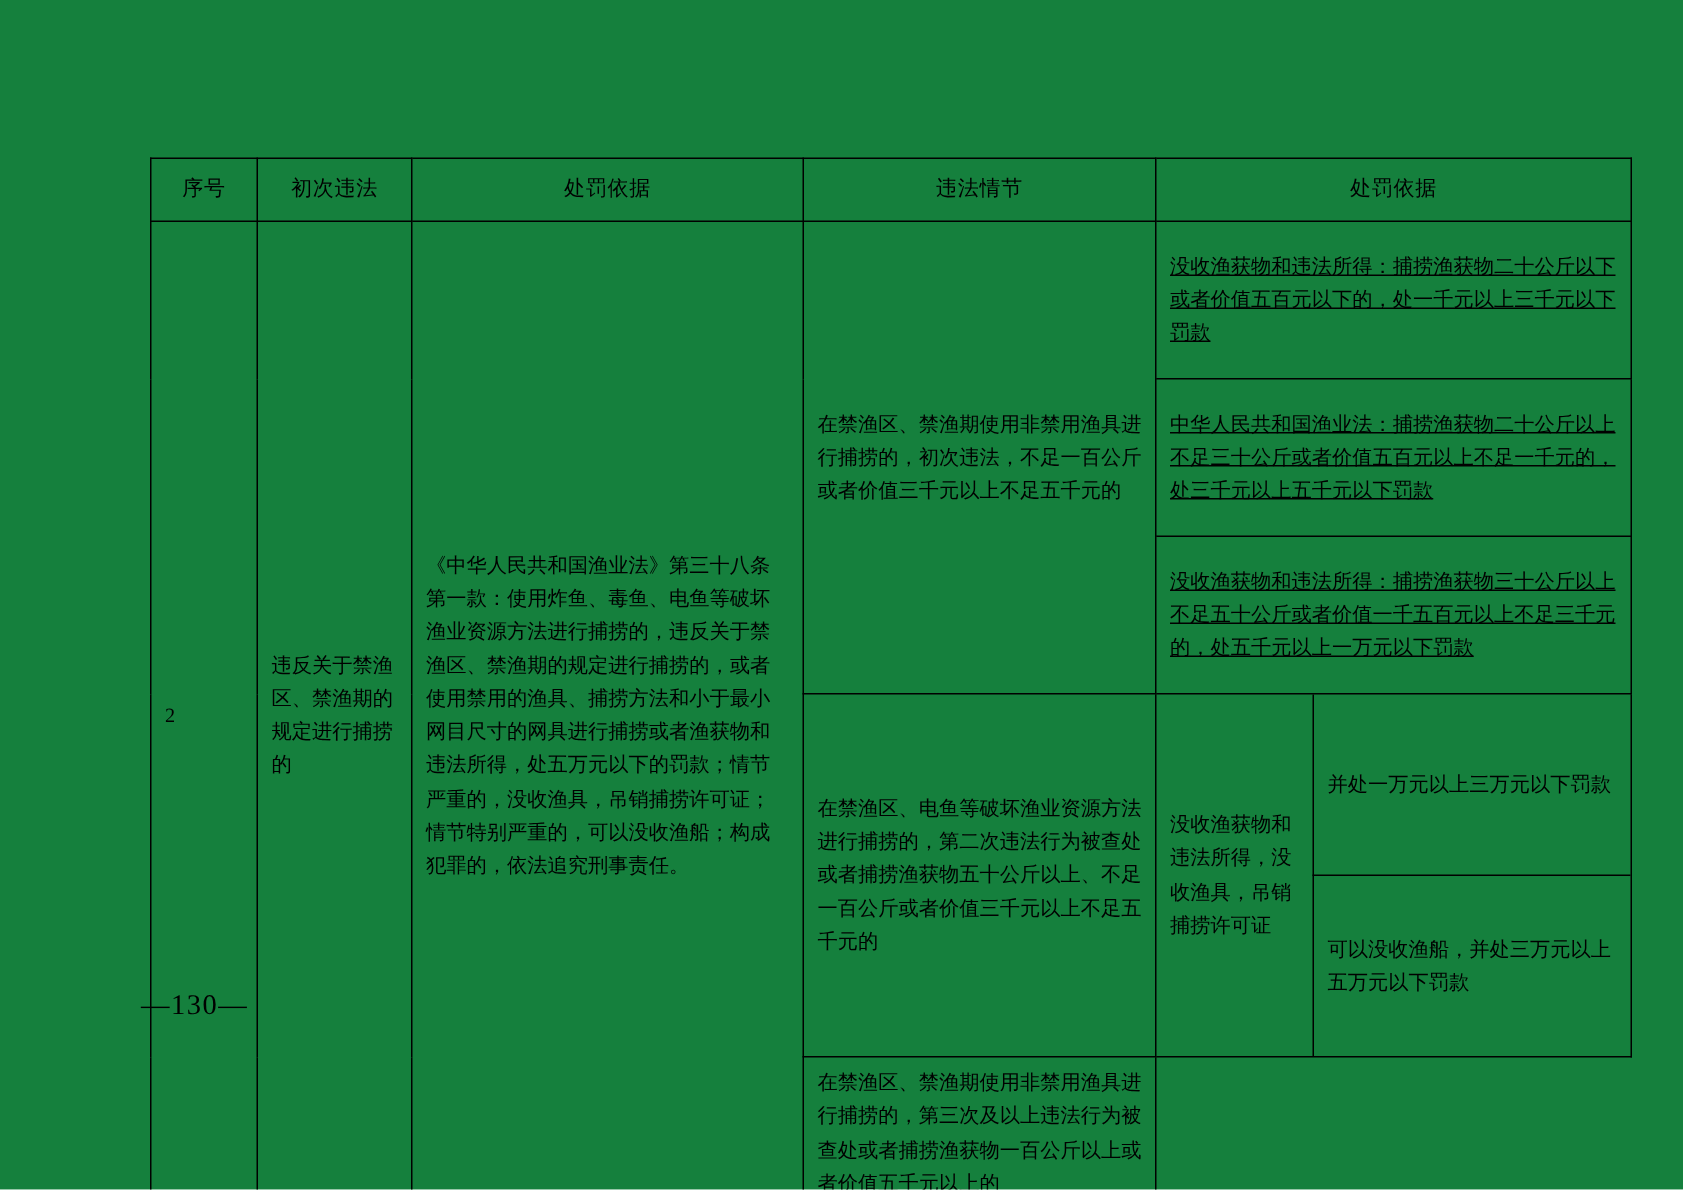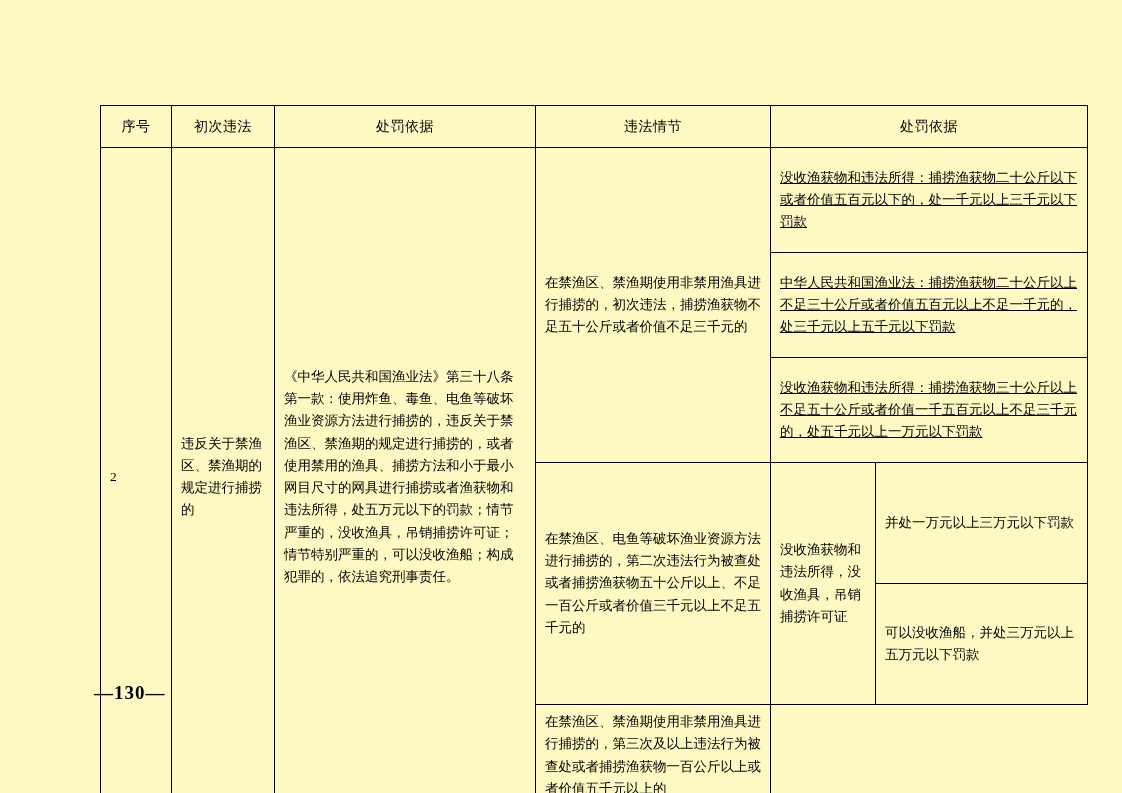--- a/index.html
+++ b/index.html
@@ -13,21 +13,21 @@
     font-family: "Liberation Serif", "DejaVu Serif", serif;
     color: #000;
     position: relative;
     overflow: hidden;
   }
   .page {
     position: absolute;
     left: 0; top: 0;
     width: 1122px;
     height: 793px;
-    background: #fef9c3;
+    background: #15803d;
   }
   .doc-table {
     position: absolute;
     left: 100px;
     top: 105px;
     width: 922px;
     border-collapse: collapse;
     table-layout: fixed;
   }
   .doc-table td, .doc-table th {
@@ -59,24 +59,23 @@
   }
   .std-wrap {
     width: 100%;
     border-collapse: collapse;
     table-layout: fixed;
   }
   .tall-cell { height: 92px; text-decoration: underline; }
   .page-number {
     position: absolute;
     left: 94px;
-    top: 682px;
+    top: 660px;
     font-size: 19px;
     letter-spacing: 1px;
-    font-weight: bold;
   }
 </style>
 </head>
 <body>
 
 <div class="page">
 
   <table class="doc-table">
     <thead>
       <tr>
@@ -86,21 +85,21 @@
         <th class="c-circ">违法情节</th>
         <th class="c-std">处罚依据</th>
       </tr>
     </thead>
     <tbody>
 
       <tr>
         <td class="c-no cell-center" rowspan="5">2</td>
         <td class="c-act cell-just" rowspan="5">违反关于禁渔区、禁渔期的规定进行捕捞的</td>
         <td class="c-basis cell-just" rowspan="5">《中华人民共和国渔业法》第三十八条第一款：使用炸鱼、毒鱼、电鱼等破坏渔业资源方法进行捕捞的，违反关于禁渔区、禁渔期的规定进行捕捞的，或者使用禁用的渔具、捕捞方法和小于最小网目尺寸的网具进行捕捞或者渔获物和违法所得，处五万元以下的罚款；情节严重的，没收渔具，吊销捕捞许可证；情节特别严重的，可以没收渔船；构成犯罪的，依法追究刑事责任。</td>
-        <td class="c-circ cell-just" rowspan="3">在禁渔区、禁渔期使用非禁用渔具进行捕捞的，初次违法，捕捞渔获物不足五十公斤或者价值不足三千元的</td>
+        <td class="c-circ cell-just" rowspan="3">在禁渔区、禁渔期使用非禁用渔具进行捕捞的，初次违法，不足一百公斤或者价值三千元以上不足五千元的</td>
         <td class="c-std cell-just tall-cell">没收渔获物和违法所得：捕捞渔获物二十公斤以下或者价值五百元以下的，处一千元以上三千元以下罚款</td>
       </tr>
       <tr>
         <td class="c-std cell-just tall-cell">中华人民共和国渔业法：捕捞渔获物二十公斤以上不足三十公斤或者价值五百元以上不足一千元的，处三千元以上五千元以下罚款</td>
       </tr>
       <tr>
         <td class="c-std cell-just tall-cell">没收渔获物和违法所得：捕捞渔获物三十公斤以上不足五十公斤或者价值一千五百元以上不足三千元的，处五千元以上一万元以下罚款</td>
       </tr>
 
       <tr>

